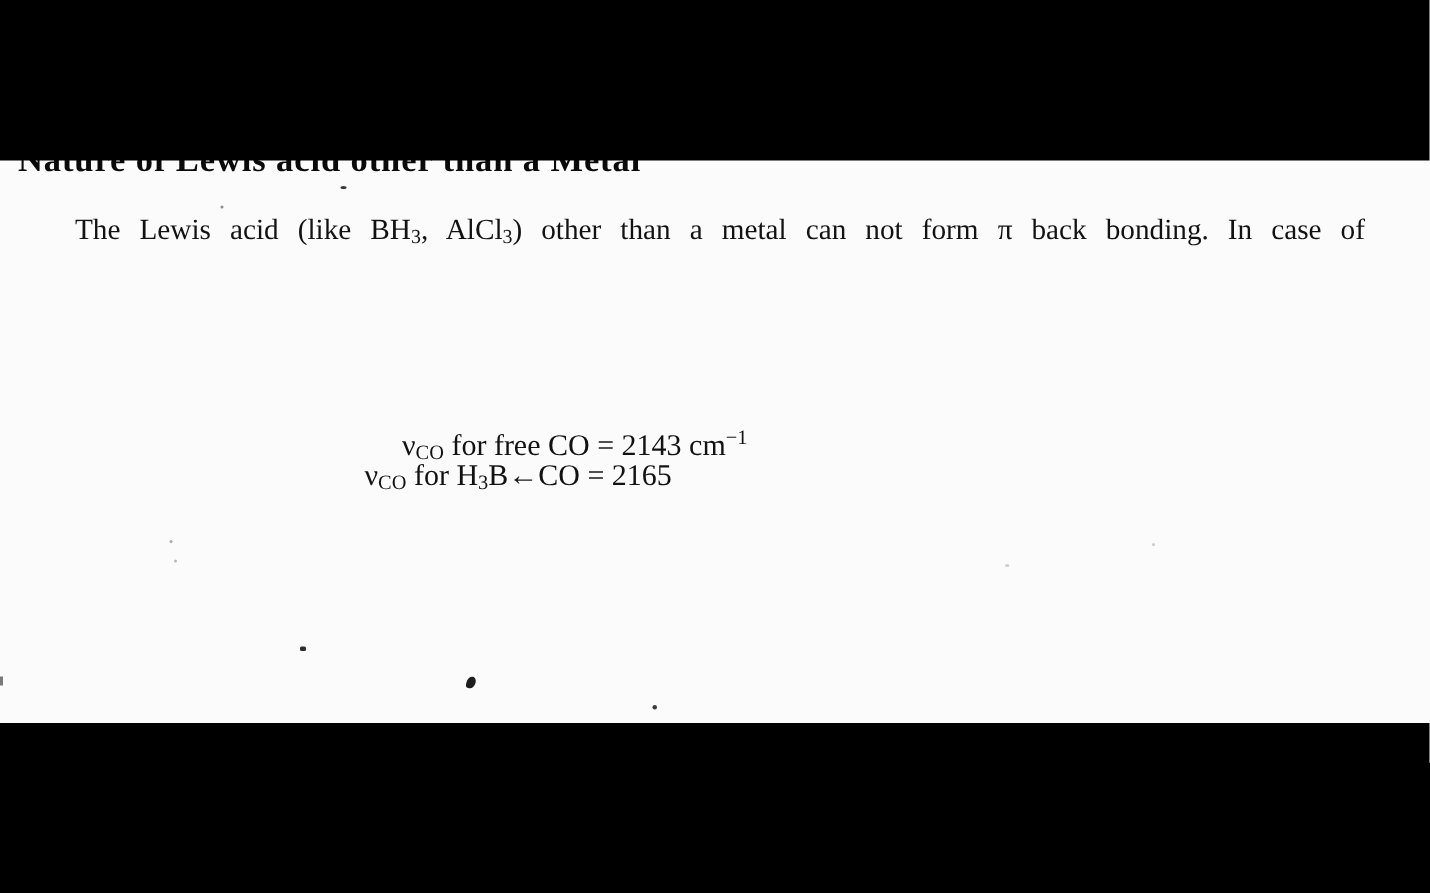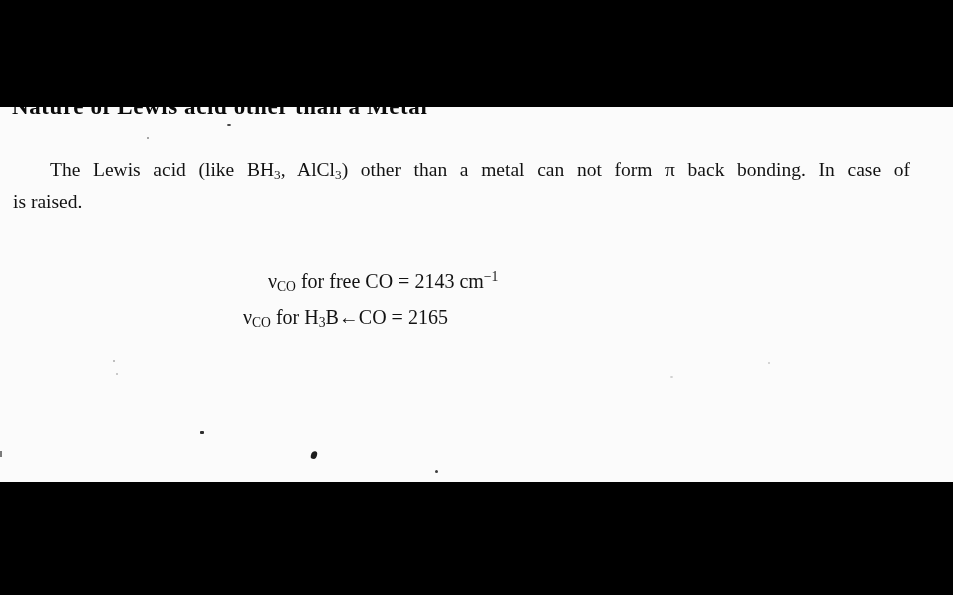--- a/index.html
+++ b/index.html
@@ -54,41 +54,41 @@
   .paragraph {
     position: absolute;
     top: 138px; left: 13px;
     width: 897px;
     font-size: 19.5px;
     line-height: 31.5px;
     color: var(--ink);
   }
   .pline { width: 100%; }
   .pline.justify { text-align: justify; text-align-last: justify; }
-  .pline.indent { text-indent: 37px; margin-top: 16px; }
+  .pline.indent { text-indent: 37px; }
 
   sub {
     font-size: 68%;
     line-height: 0;
     vertical-align: -0.22em;
   }
   sup {
     font-size: 68%;
     line-height: 0;
     vertical-align: 0.5em;
   }
 
   
   .equation {
     position: absolute;
     font-size: 20px;
     white-space: nowrap;
     color: var(--ink);
   }
-  .eq1 { top: 270px; left: 268px; }
+  .eq1 { top: 286px; left: 268px; }
   .eq2 { top: 306px; left: 243px; }
 
   
   .speck {
     position: absolute;
     border-radius: 50%;
     z-index: 1;
   }
   .s1  { left:227px; top:124px; width:4px; height:2px; background:#3a3a3a; }
   .s2  { left:147px; top:137px; width:2px; height:2px; background:#8a8a8a; }
@@ -106,21 +106,20 @@
 <body>
 
 <div class="page">
 
   <h2 class="heading">Nature of Lewis acid other than a Metal</h2>
 
   <div class="top-bar"></div>
 
   <div class="paragraph">
     <div class="pline indent justify"><span>The Lewis acid (like BH</span><sub>3</sub><span>, AlCl</span><sub>3</sub><span>) other than a metal can not form π back bonding. In case of</span></div>
-    <div class="pline"><span>is raised.</span></div>
   </div>
 
   <div class="equation eq1"><span>ν</span><sub>CO</sub><span> for free CO = 2143 cm</span><sup>−1</sup></div>
 
   <div class="equation eq2"><span>ν</span><sub>CO</sub><span> for H</span><sub>3</sub><span>B←CO = 2165</span></div>
 
   <div class="speck s1"></div>
   <div class="speck s2"></div>
   <div class="speck s3"></div>
   <div class="speck s4"></div>

